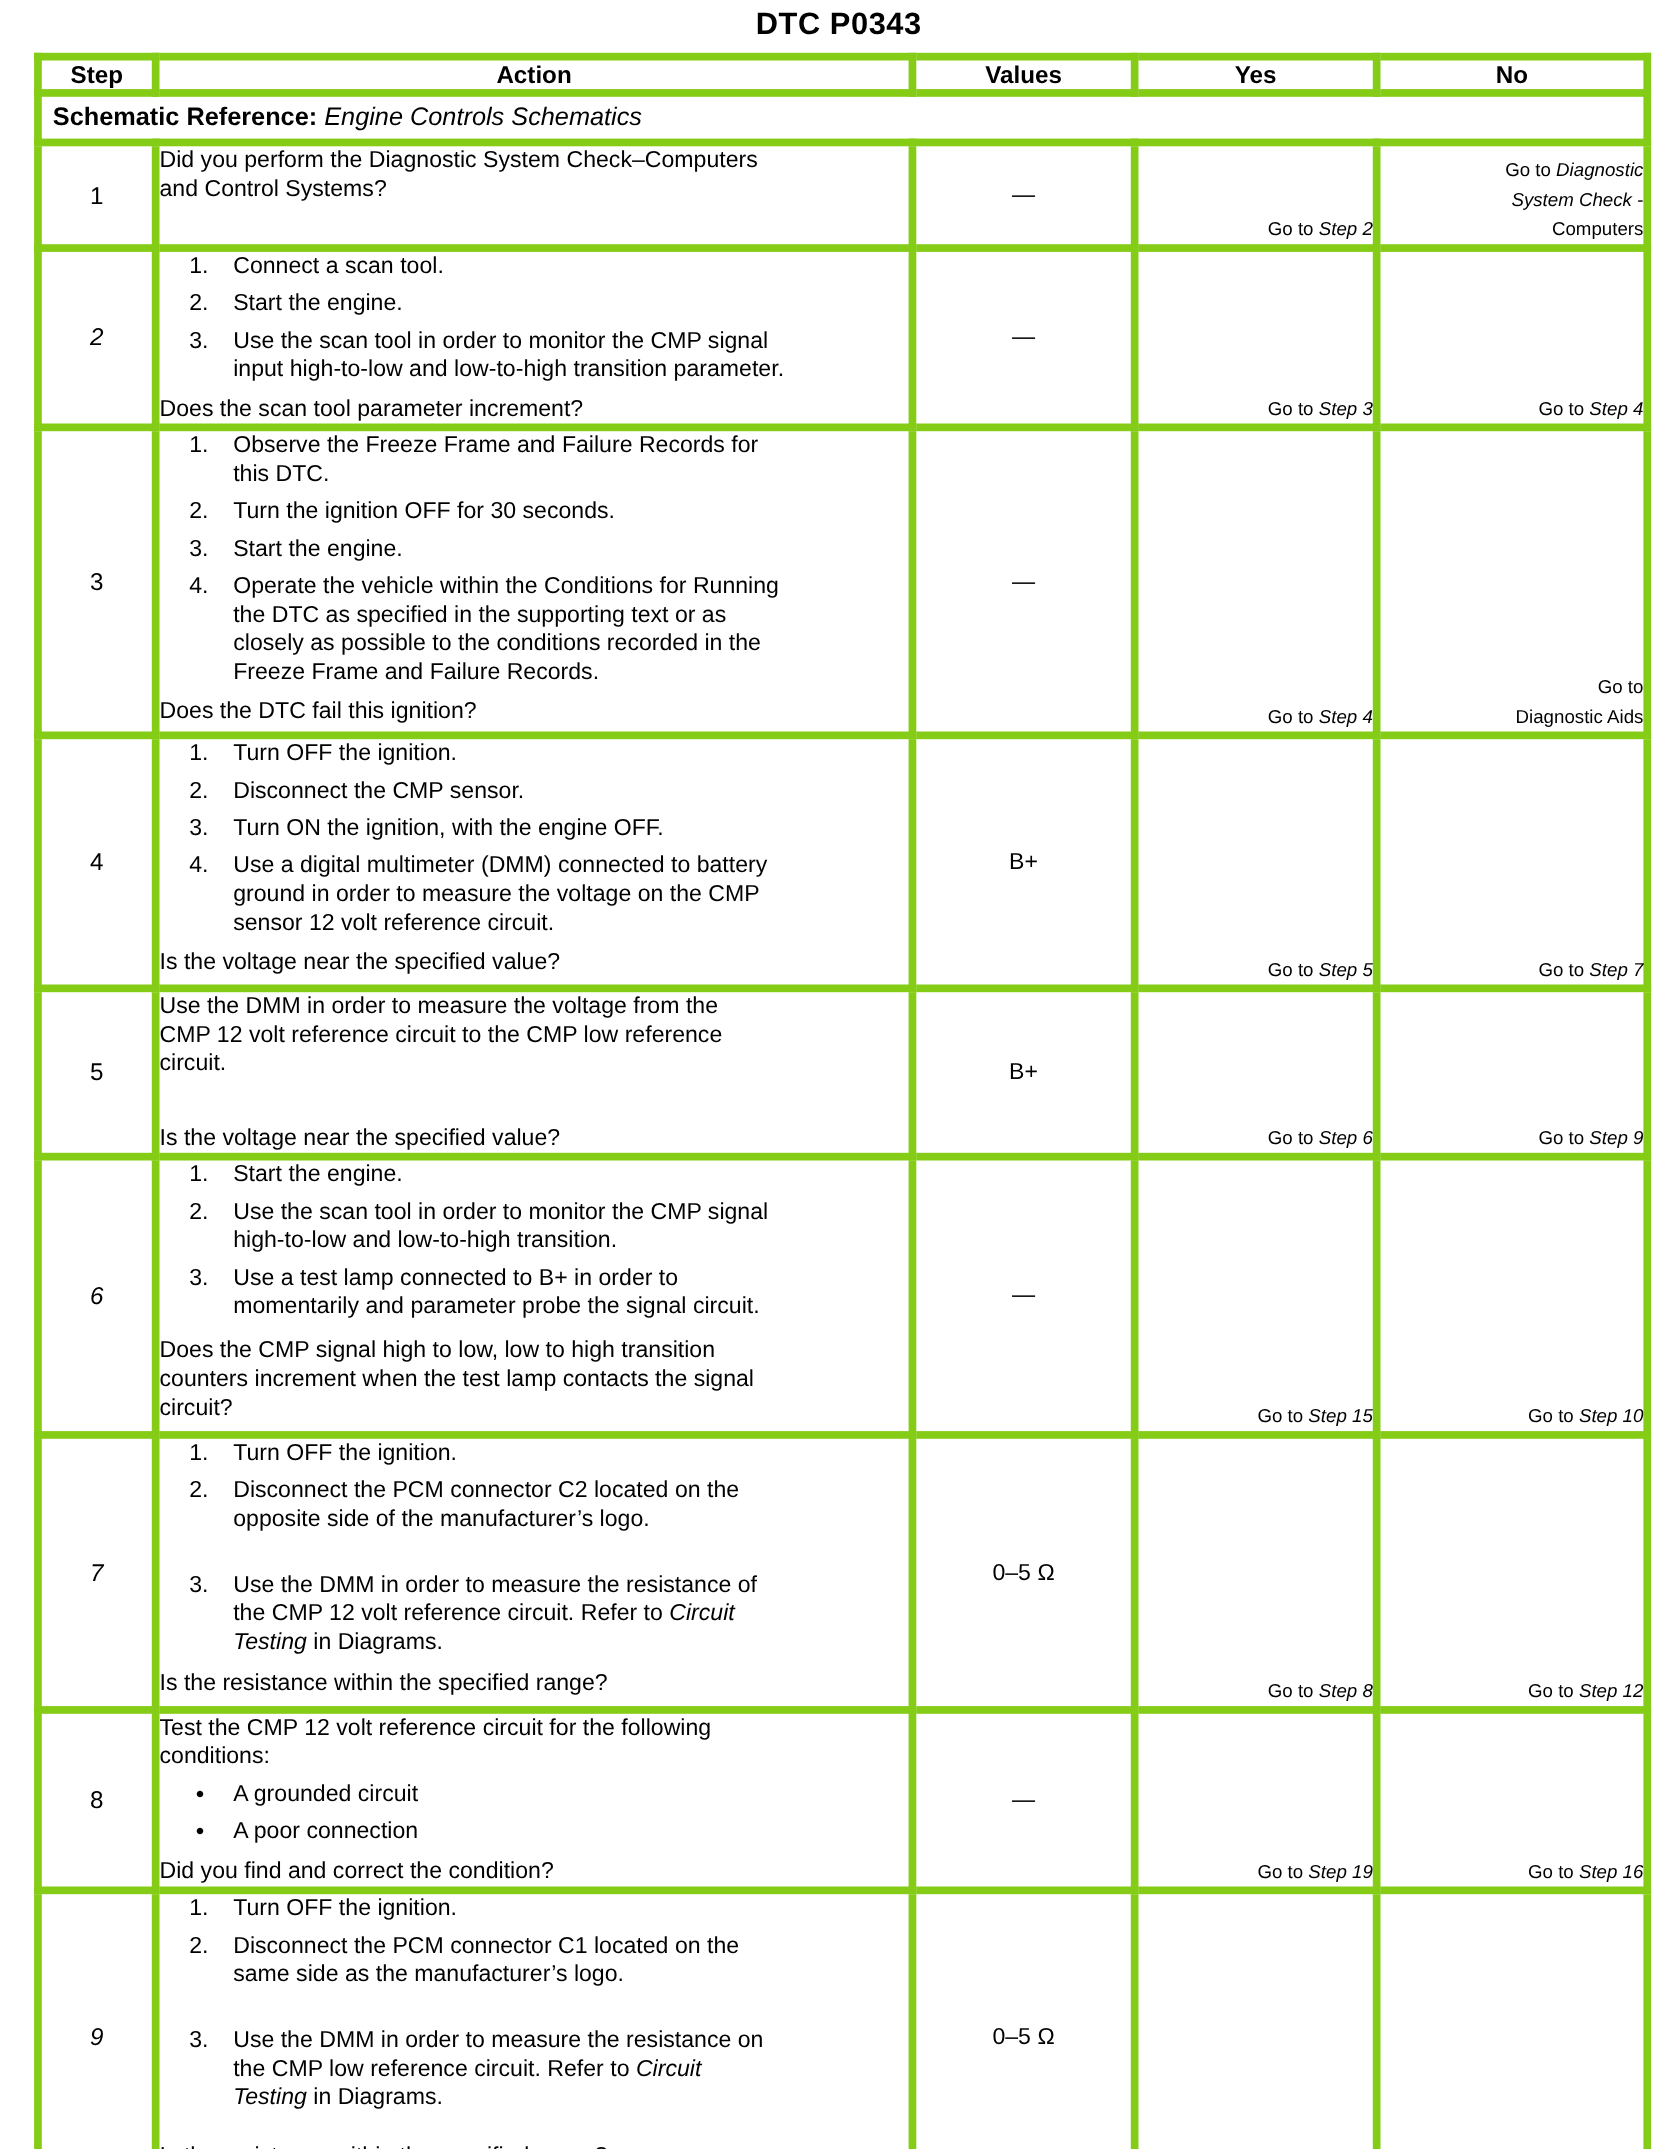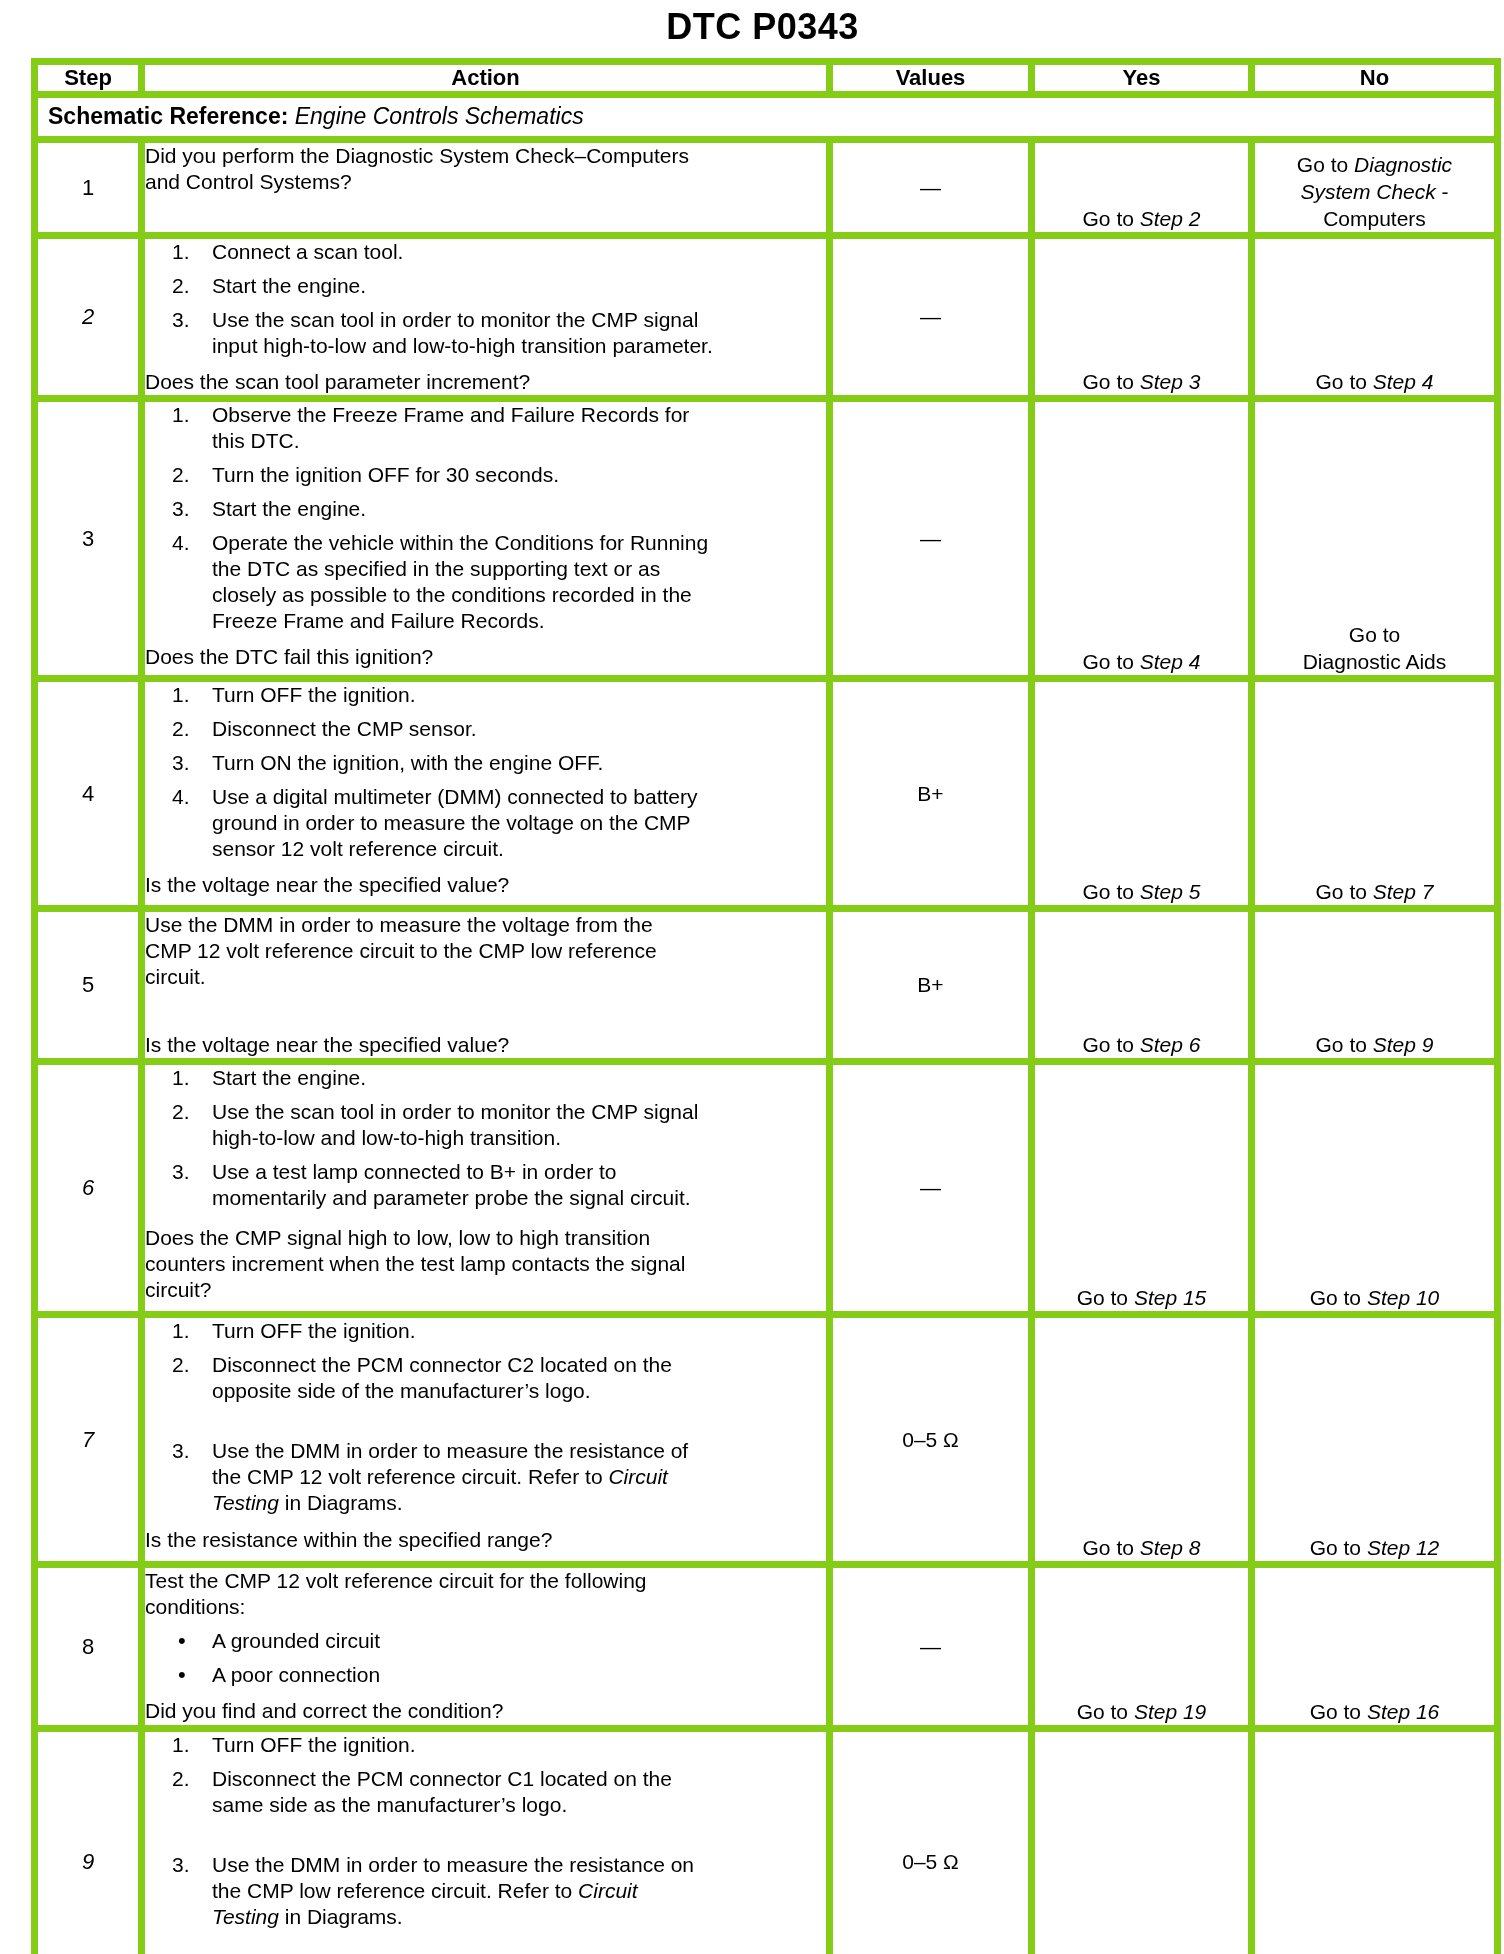--- a/index.html
+++ b/index.html
@@ -5,21 +5,21 @@
   html,body { margin:0; padding:0; background:#ffffff; }
   body {
     width:1504px; height:1954px;
     font-family:"Liberation Sans", sans-serif;
     color:#000;
     -webkit-font-smoothing:antialiased;
   }
   .page { padding:6px 0 0 31px; }
   .title {
     width:1463px; text-align:center;
-    font-size:36px; font-weight:bold;
+    font-size:28px; font-weight:bold;
     margin:0 0 10px 0; letter-spacing:0.5px;
   }
   table.dtc {
     border-collapse:collapse; table-layout:fixed;
     width:1463px; border:5px solid #000;
   }
   table.dtc th, table.dtc td { border:7px solid #84cc16; padding:0; }
   thead th {
     font-size:22px; font-weight:bold; text-align:center;
     padding:9px 4px 8px 4px;
@@ -33,22 +33,22 @@
   .aflex { display:flex; flex-direction:column; }
   .para { white-space:pre-line; line-height:26px; margin:0 0 8px 0; }
   .li { display:flex; line-height:26px; margin:0 0 8px 0; }
   .li.sp { margin-top:26px; }
   .num { flex:none; width:40px; margin-left:27px; }
   .li.bullet .num { width:34px; margin-left:33px; font-size:22px; }
   .txt { flex:1; white-space:pre-line; }
   .question { margin-top:auto; line-height:26px; white-space:pre-line; padding-top:2px; }
   td.values { text-align:center; vertical-align:middle; font-size:21px; white-space:pre-line; }
   td.yes, td.no {
-    text-align:center; vertical-align:bottom;
-    font-size:21px; line-height:27px;
+    text-align:right; vertical-align:bottom;
+    font-size:17px; line-height:27px;
     padding:4px 4px 9px 4px; white-space:pre-line;
   }
   i { font-style:italic; }
 </style>
 </head>
 <body>
 
 <div class="page">
   <h1 class="title">DTC P0343</h1>
   <table class="dtc">

